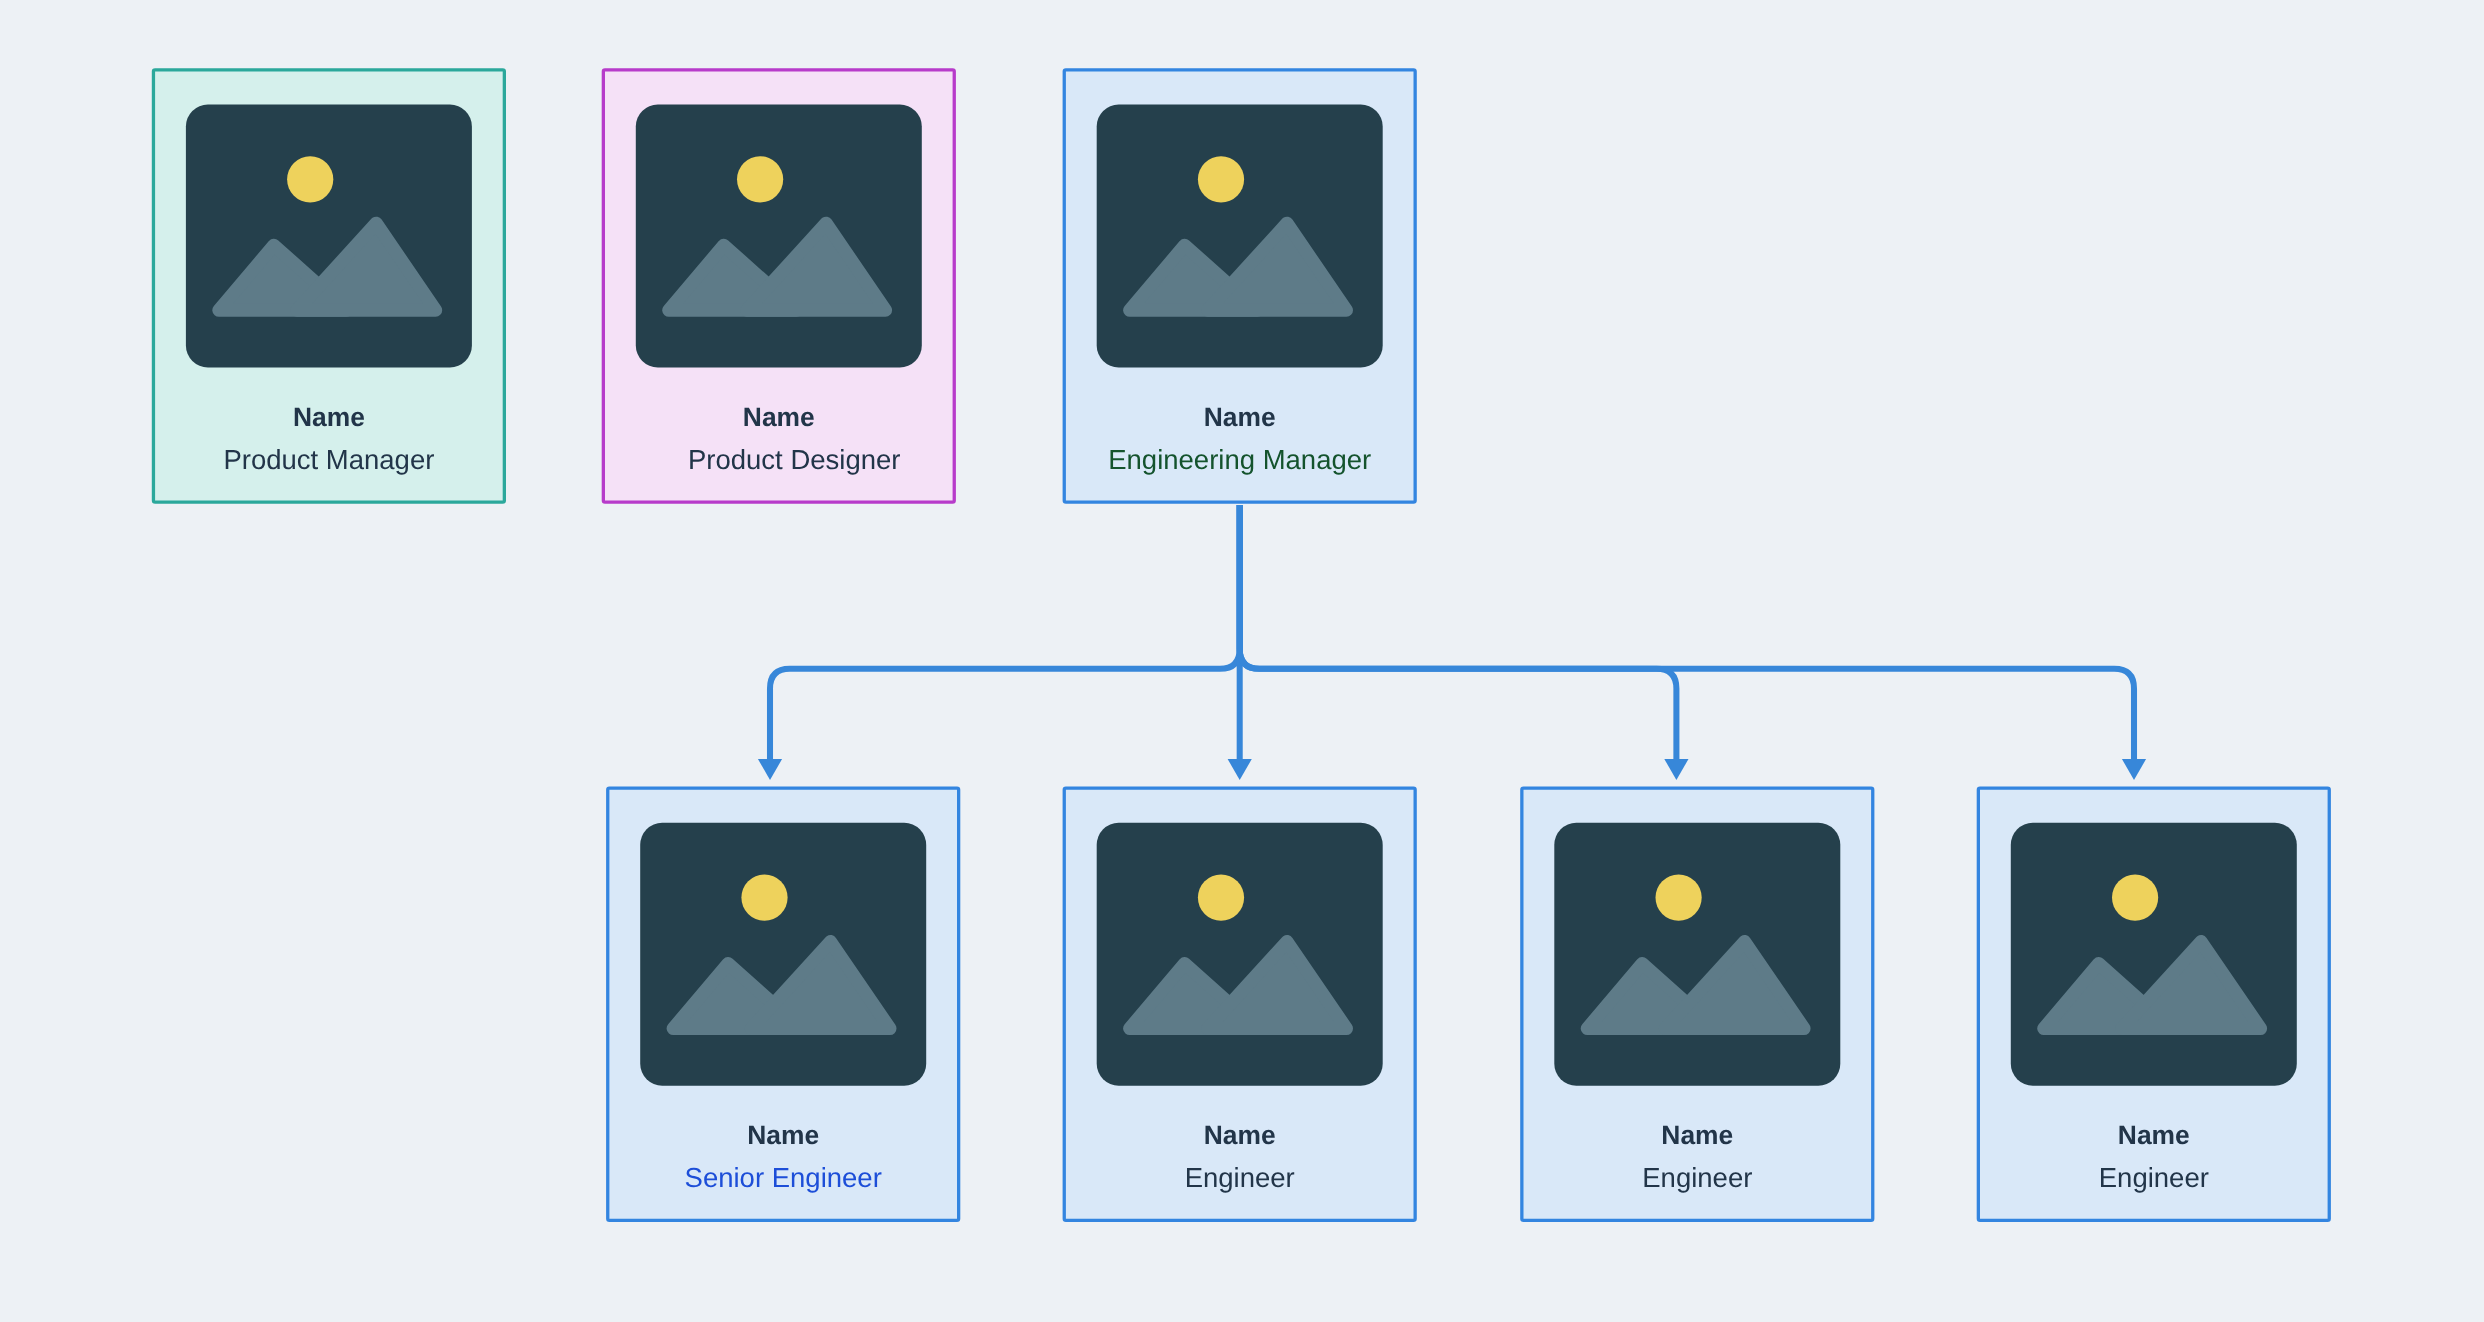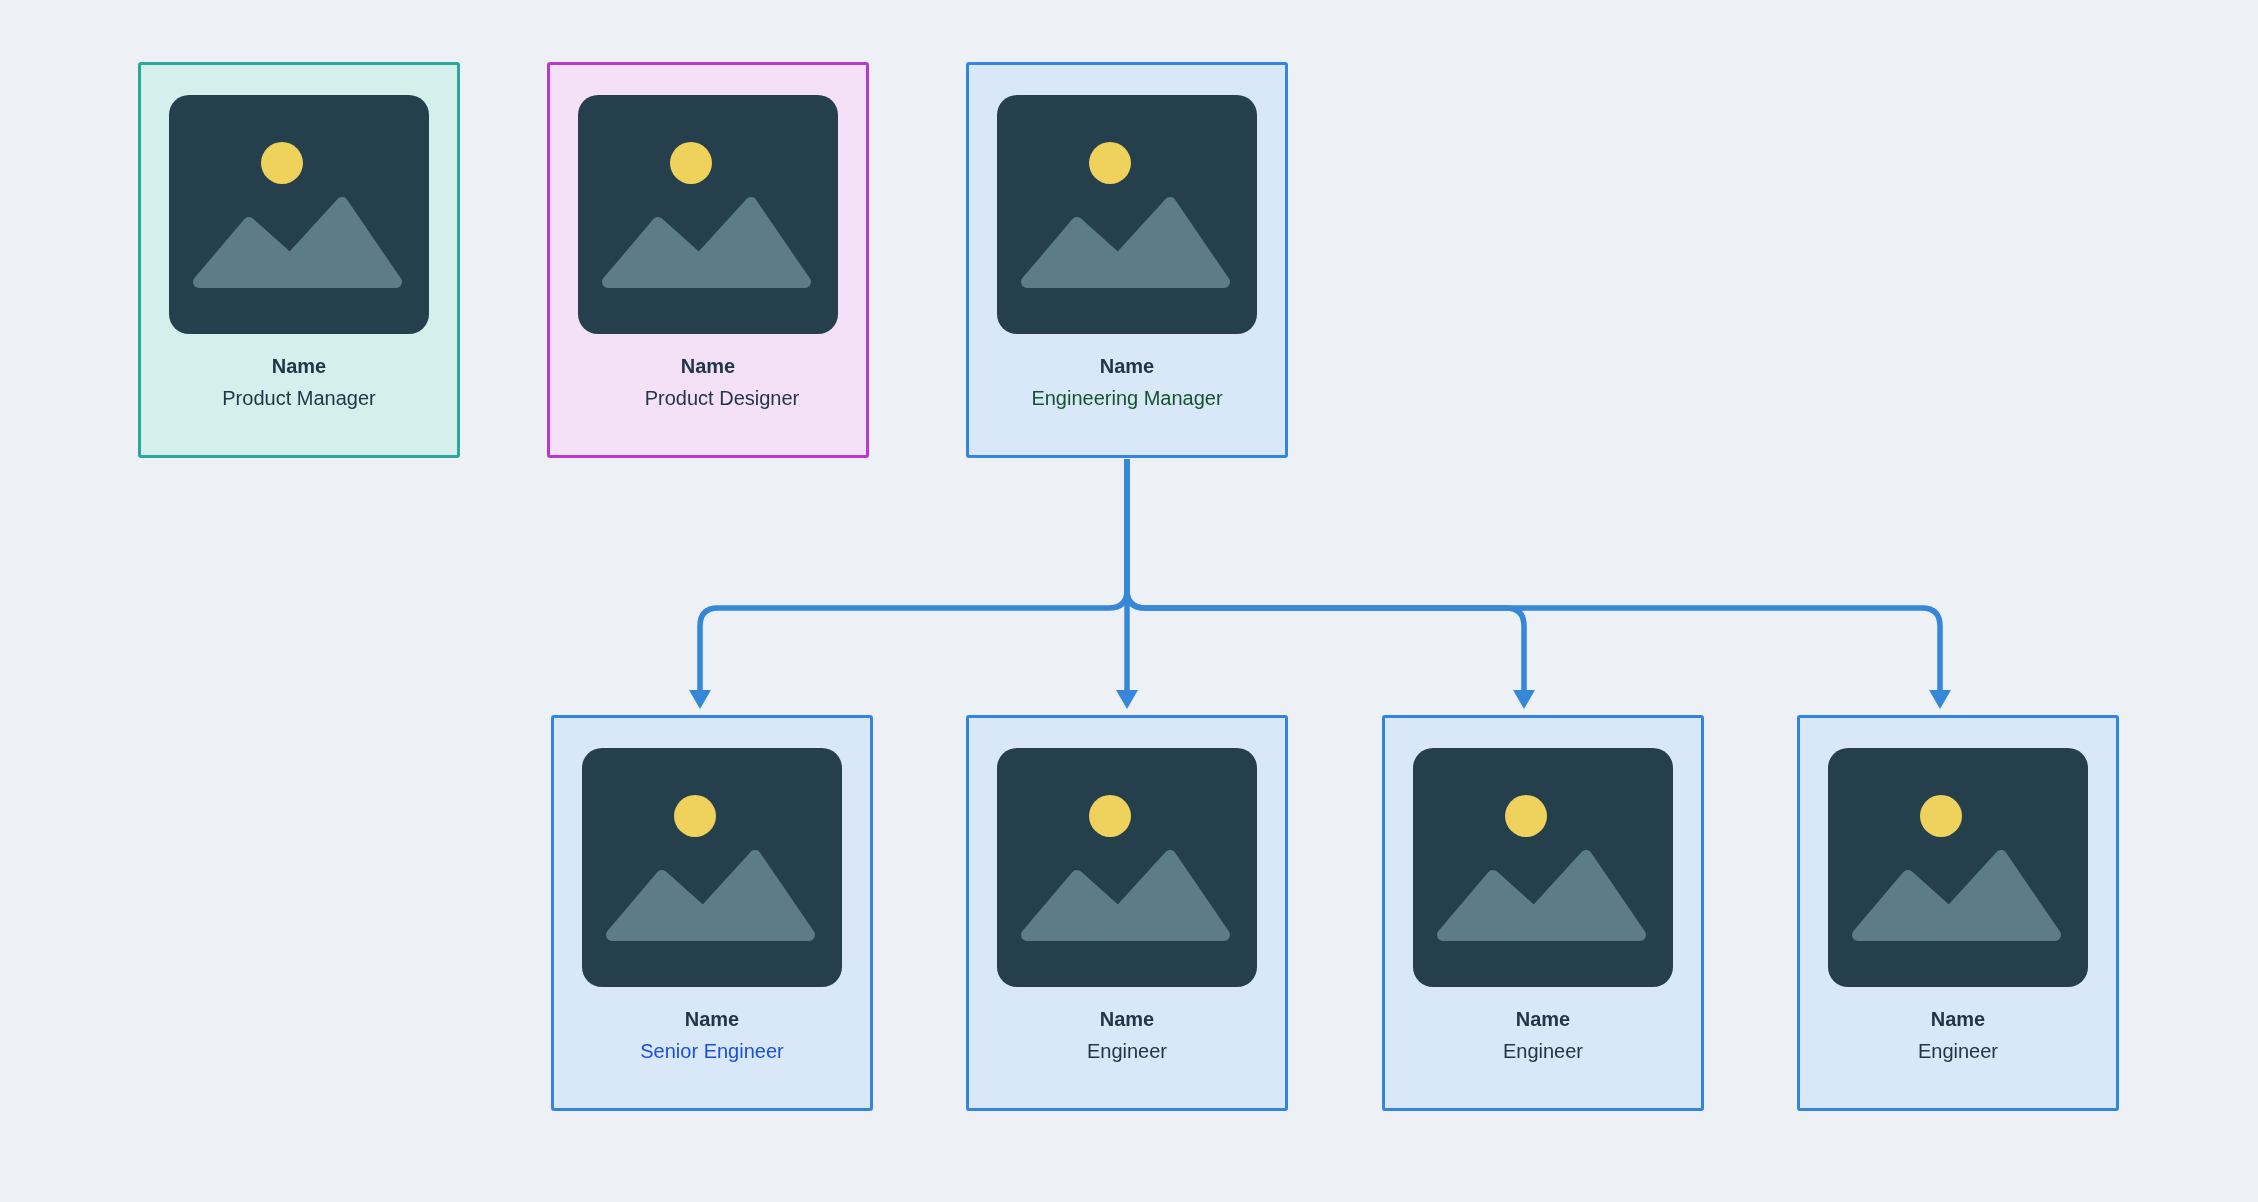--- a/index.html
+++ b/index.html
@@ -39,29 +39,29 @@
   .photo{
     width:260px;
     height:239px;
     margin:30px auto 0 auto;
     background:#25404c;
     border-radius:20px;
     overflow:hidden;
   }
   .photo svg{display:block;width:260px;height:239px;}
   .member-name{
-    margin-top:20px;
-    font-size:20px;
+    margin-top:32px;
+    font-size:24px;
     font-weight:700;
     color:#223549;
     line-height:1.2;
   }
   .member-role{
     margin-top:8px;
-    font-size:20px;
+    font-size:25px;
     font-weight:400;
     color:#223549;
     line-height:1.2;
   }
 </style>
 </head>
 <body style="background: rgb(237, 241, 245);">
 
 <div class="canvas">
 

